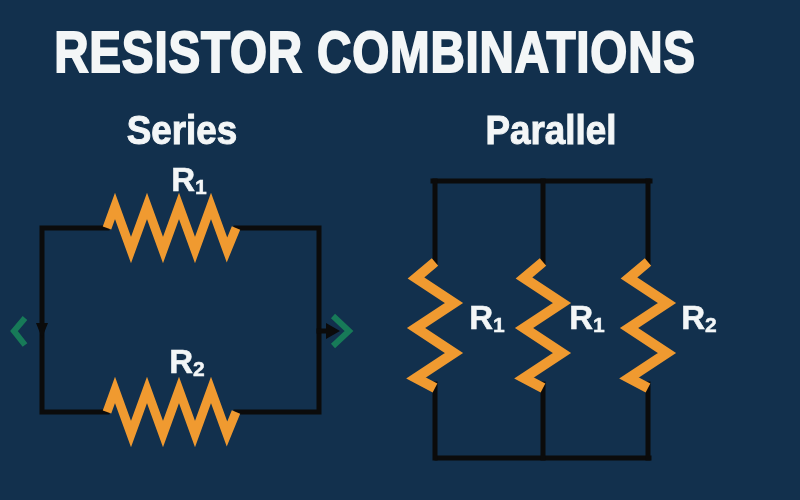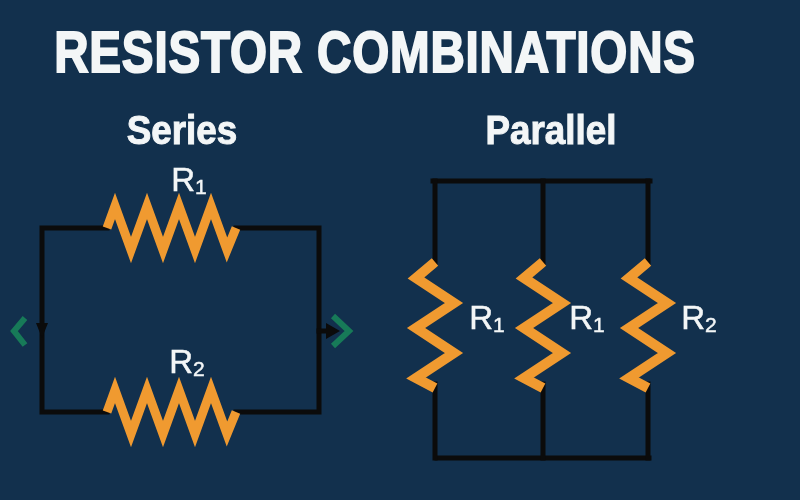--- a/index.html
+++ b/index.html
@@ -23,21 +23,21 @@
   }
   .section-label{
     position:absolute;transform:translate(-50%,-50%) scaleX(0.92);
     font-size:40px;font-weight:700;color:var(--text);
     -webkit-text-stroke:1px var(--text);white-space:nowrap;
   }
   .section-label.series{left:182px;top:130px;}
   .section-label.parallel{left:551px;top:130px;}
   .rlabel{
     position:absolute;transform:translate(-50%,-50%);
-    color:var(--text);font-weight:400;white-space:nowrap;
+    color:var(--text);font-weight:700;white-space:nowrap;
     -webkit-text-stroke:0.5px var(--text);
   }
   .rlabel .base{font-size:33px;}
   .rlabel .sub{font-size:21px;display:inline-block;transform:translateY(3px);}
   #series-r1{left:189px;top:180px;}
   #series-r2{left:187px;top:362px;}
   #par-r1{left:487px;top:318px;}
   #par-r2{left:587px;top:318px;}
   #par-r3{left:699px;top:318px;}
   svg{position:absolute;left:0;top:0;}

